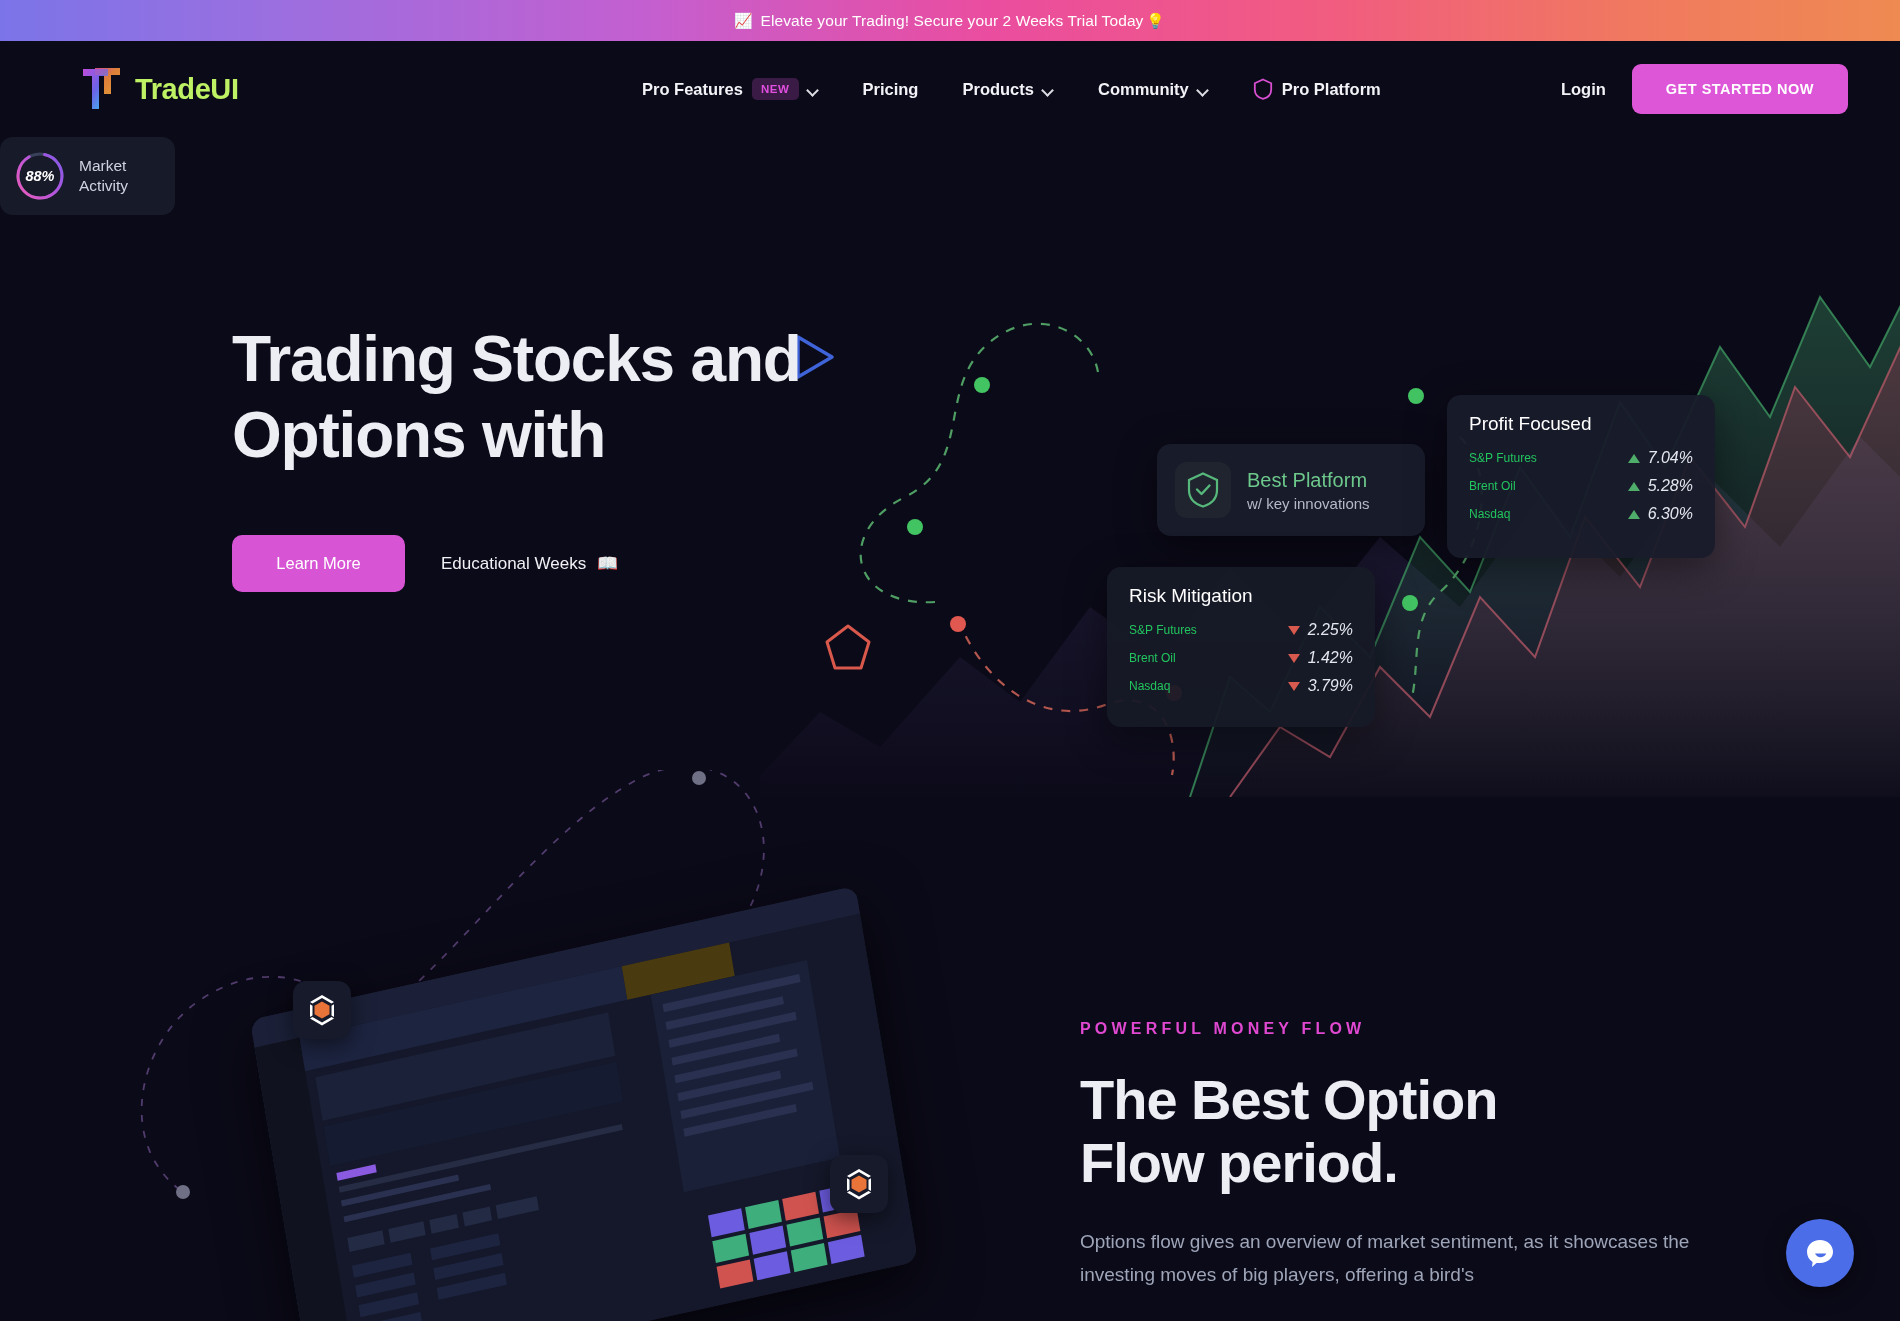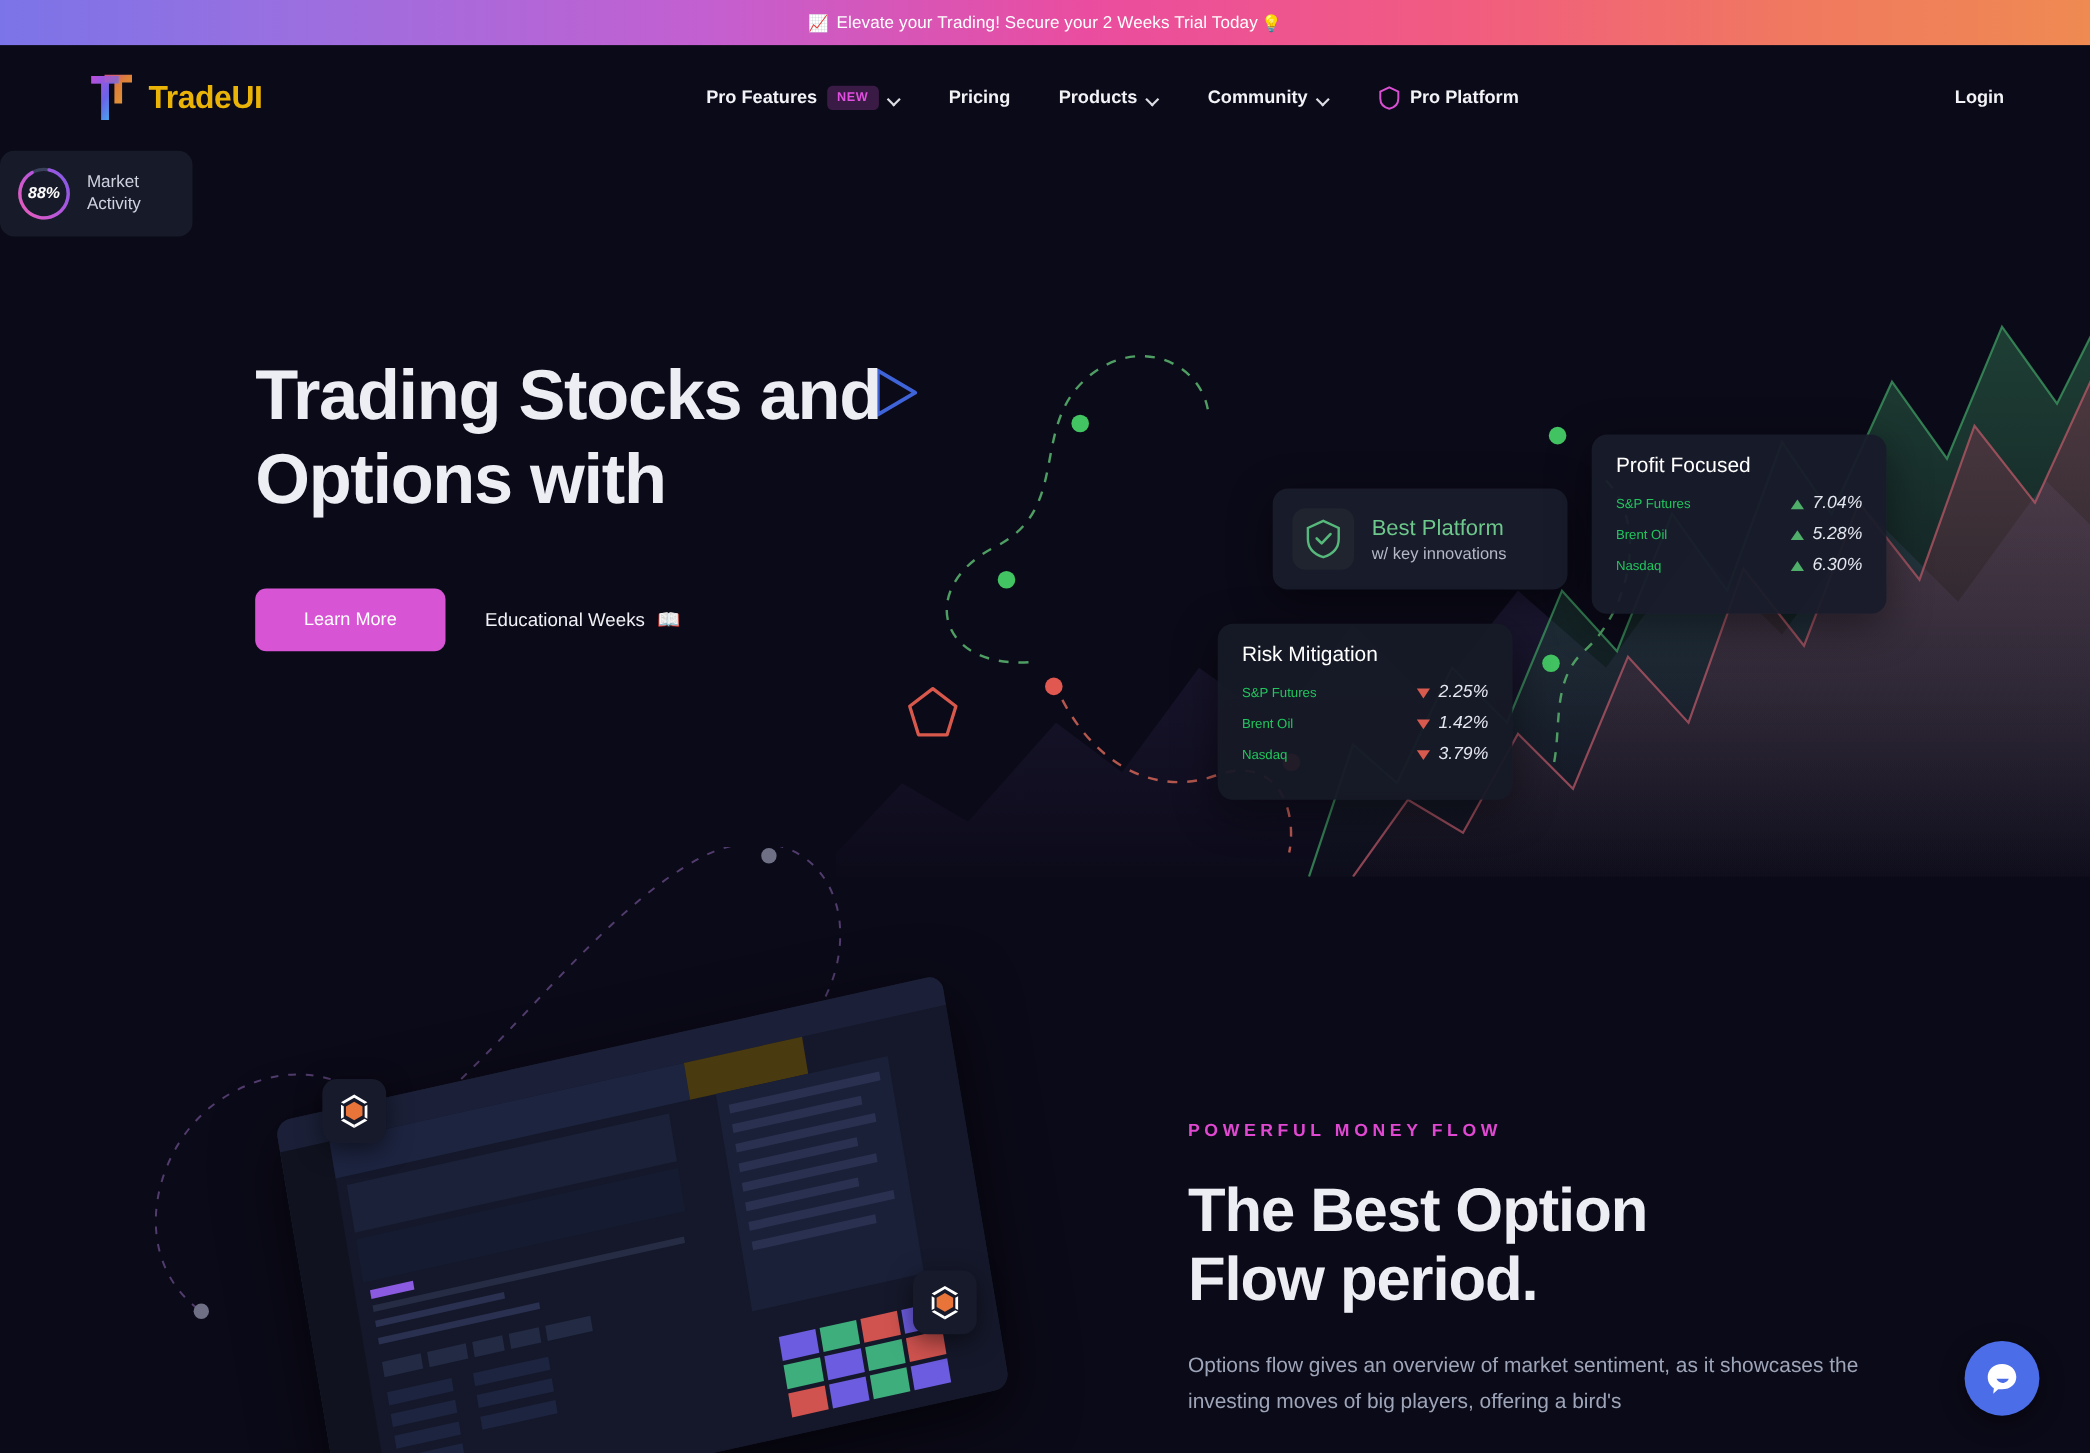--- a/index.html
+++ b/index.html
@@ -21,21 +21,21 @@
   .promo .emoji { font-size:15px; margin-right:7px; }
   .promo .emoji-end { font-size:15px; margin-left:3px; }
 
   
   .nav {
     position:absolute; left:0; top:41px; width:1900px; height:96px;
     display:flex; align-items:center;
   }
   .logo-wrap { position:absolute; left:82px; top:50%; transform:translateY(-50%); display:flex; align-items:center; gap:13px; }
   .logo-mark { width:40px; height:46px; position:relative; }
-  .logo-text { color:#eab308; font-size:29px; font-weight:700; letter-spacing:-.4px; }
+  .logo-text { color:#bef264; font-size:29px; font-weight:700; letter-spacing:-.4px; }
 
   .nav-center { position:absolute; left:620px; top:50%; transform:translateY(-50%); display:flex; align-items:center; gap:0px; }
   .nav-item { display:flex; align-items:center; gap:9px; color:#f2f2f7; font-size:16.5px; font-weight:700; padding:0 22px; cursor:pointer; white-space:nowrap; }
   .badge-new {
     background:#3a1b45; color:#e14fe0; font-size:11.5px; font-weight:700;
     padding:5px 9px; border-radius:5px; letter-spacing:.6px;
   }
   .chev { width:11px; height:7px; position:relative; opacity:.95; }
   .chev::after{
     content:""; position:absolute; left:0; top:0; width:7px; height:7px;
@@ -178,20 +178,21 @@
           <svg width="20" height="22" viewBox="0 0 20 22">
               <path d="M10 1.5 L18.2 5.3 V11.5 C18.2 16.4 14.6 19.7 10 20.8 C5.4 19.7 1.8 16.4 1.8 11.5 V5.3 Z" fill="none" stroke="#d84fd2" stroke-width="1.8"></path>
             </svg>
         </span>
         <span>Pro Platform</span>
       </div>
     </div>
 
     <div class="nav-right">
       <span class="login">Login</span>
+      <button class="cta-nav">GET STARTED NOW</button>
     </div>
   </div>
 
   <div class="hero">
 
     <div class="hero-gfx">
       <svg class="chart-svg" width="1140" height="660" viewBox="0 0 1140 660">
         <defs>
           <linearGradient id="greenArea" x1="0" y1="0" x2="0" y2="1">
             <stop offset="0" stop-color="#2f6f4e" stop-opacity="0.55"></stop>

